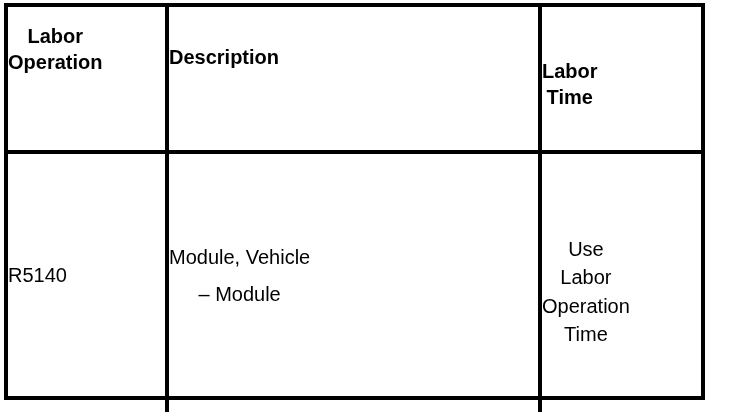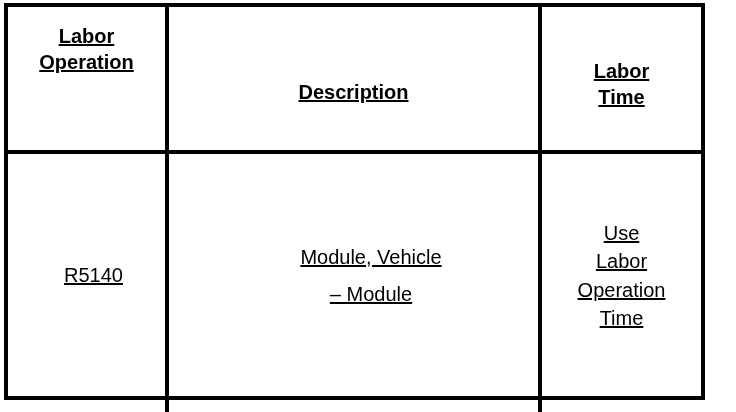--- a/index.html
+++ b/index.html
@@ -52,24 +52,22 @@
     width: 701px;
     height: 4px;
     background: #000000;
   }
 
   
   .cell {
     position: absolute;
     box-sizing: border-box;
     display: flex;
-    justify-content: center;
     text-align: center;
     line-height: 1.28;
-    text-decoration: underline;
   }
   .cell.head {
     font-weight: bold;
     font-size: 20px;
   }
   .cell.body {
     font-weight: normal;
     font-size: 20px;
   }
   .cell .txt { display: block; }
@@ -77,40 +75,39 @@
   
   #cell-head-op {
     left: 8px;  top: 7px;  width: 157px; height: 143px;
     align-items: flex-start;
     padding-top: 17px;
   }
   #cell-head-desc {
     left: 169px; top: 7px; width: 369px; height: 143px;
     align-items: flex-start;
     padding-top: 38px;
-    margin-top: 35px;
   }
   #cell-head-time {
     left: 542px; top: 7px; width: 159px; height: 143px;
     align-items: flex-start;
     padding-top: 52px;
   }
 
   
   #cell-body-op {
     left: 8px;  top: 154px; width: 171px; height: 243px;
     align-items: center;
   }
   #cell-body-desc {
     left: 169px; top: 154px; width: 404px; height: 243px;
     align-items: center;
     line-height: 1.85;
   }
   #cell-body-time {
-    left: 542px; top: 154px; width: 159px; height: 243px;
+    left: 542px; top: 170px; width: 159px; height: 243px;
     align-items: center;
     line-height: 1.42;
   }
 </style>
 </head>
 <body>
 
 <div id="labor-table-wrap">
 
   <div class="table-frame"></div>

